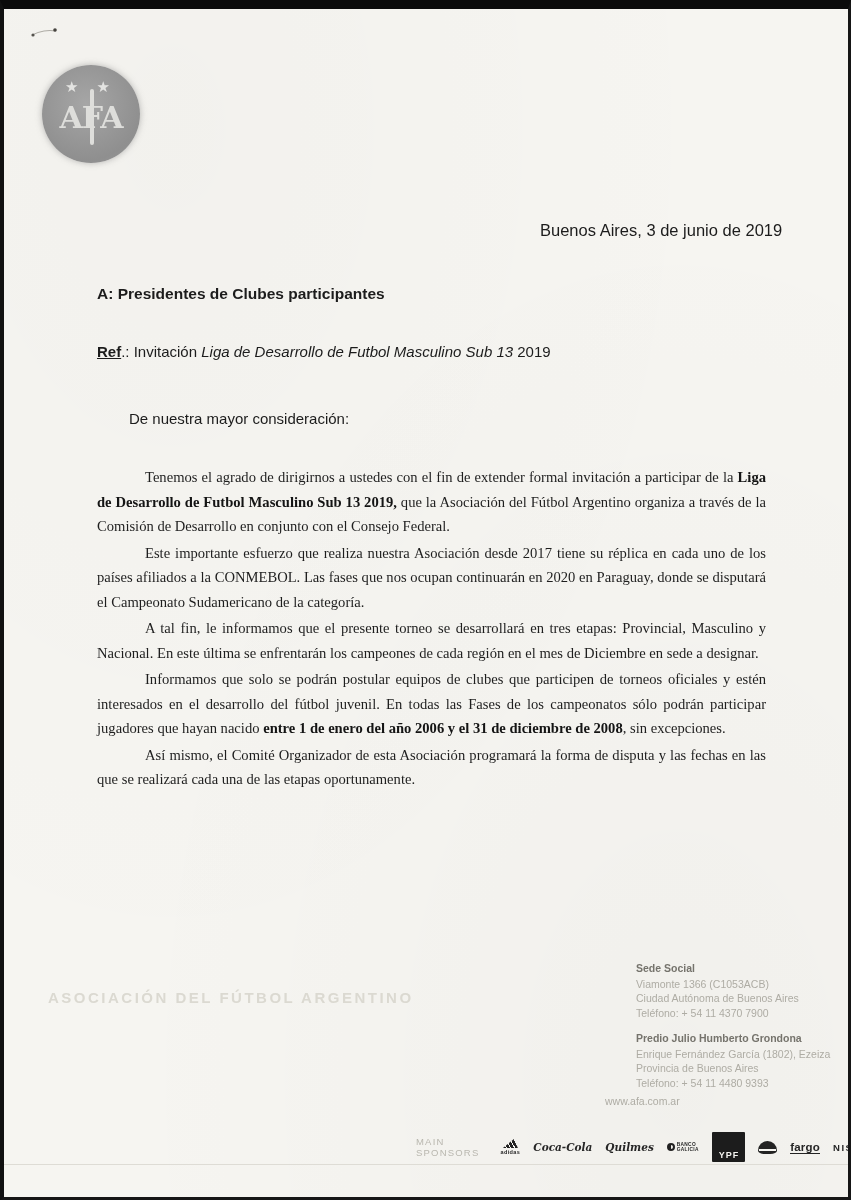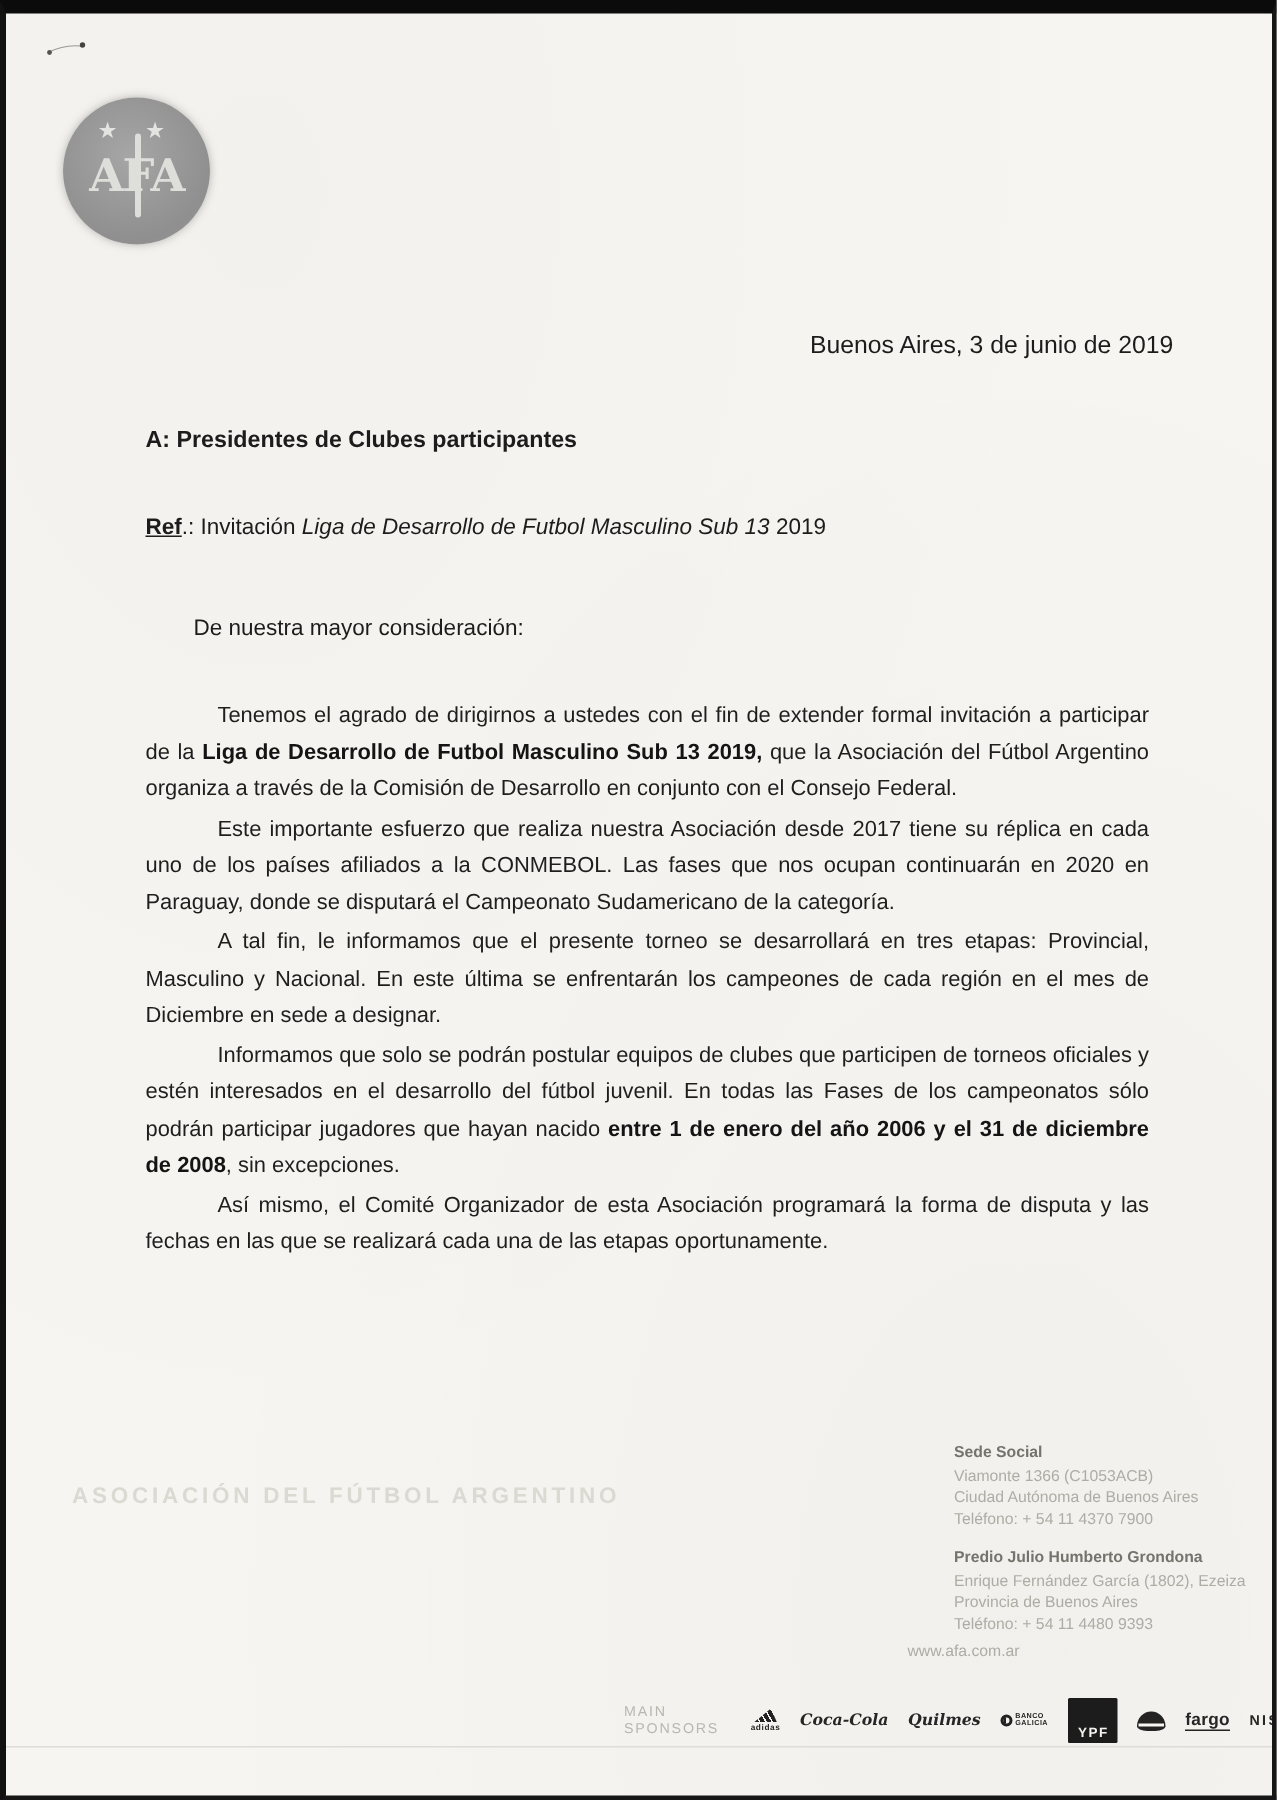--- a/index.html
+++ b/index.html
@@ -56,20 +56,21 @@
   .ref-italic { font-style: italic; }
 
   .salutation { left: 93px; top: 401px; font-size: 15px; margin-left: 32px; }
 
   .letter-body { left: 93px; top: 456px; width: 669px; }
   .letter-body p {
     margin: 0 0 2px 0;
     font-size: 14.6px; line-height: 24.5px;
     text-align: justify; text-indent: 48px;
     color: #1e1e1e;
+    font-family: Liberation Serif, serif;
   }
   .letter-body b { color: #141414; }
 
   .watermark {
     left: 44px; top: 980px;
     font-size: 15px; font-weight: bold; letter-spacing: 2.5px;
     color: #dbd9d1; white-space: nowrap;
   }
 
   .footer-block { left: 632px; width: 230px; font-size: 10.5px; line-height: 14.5px; }

